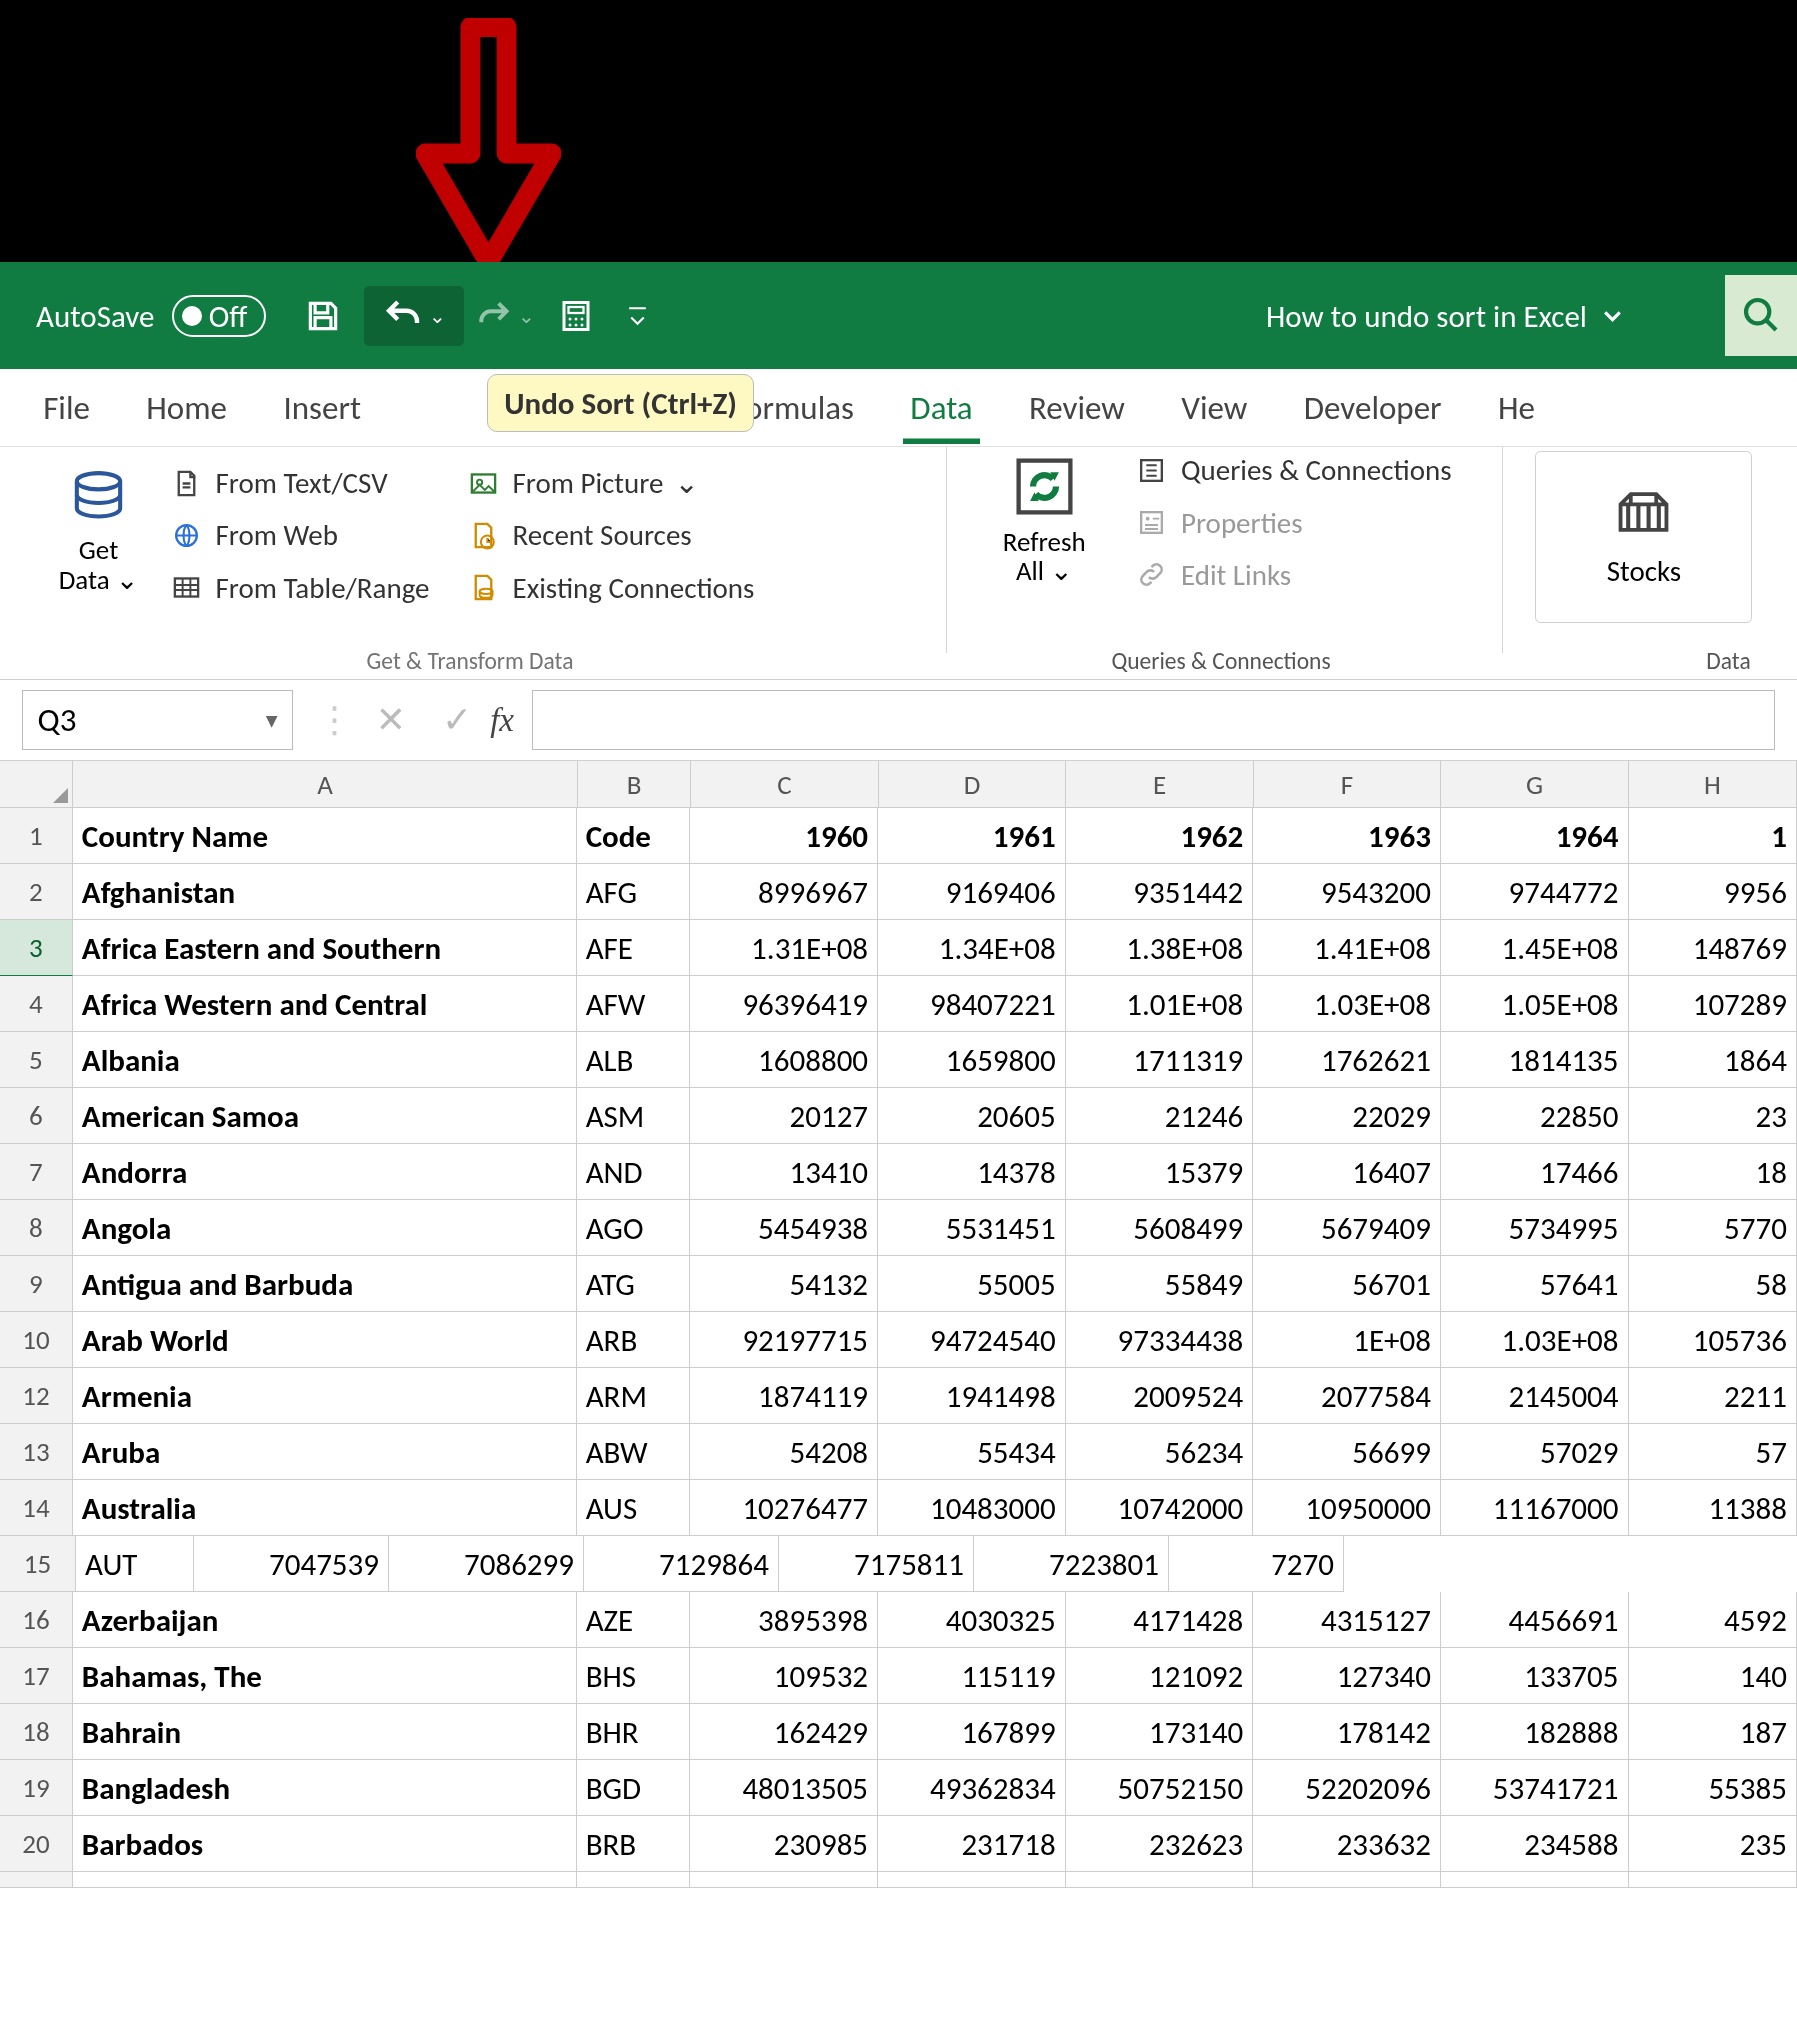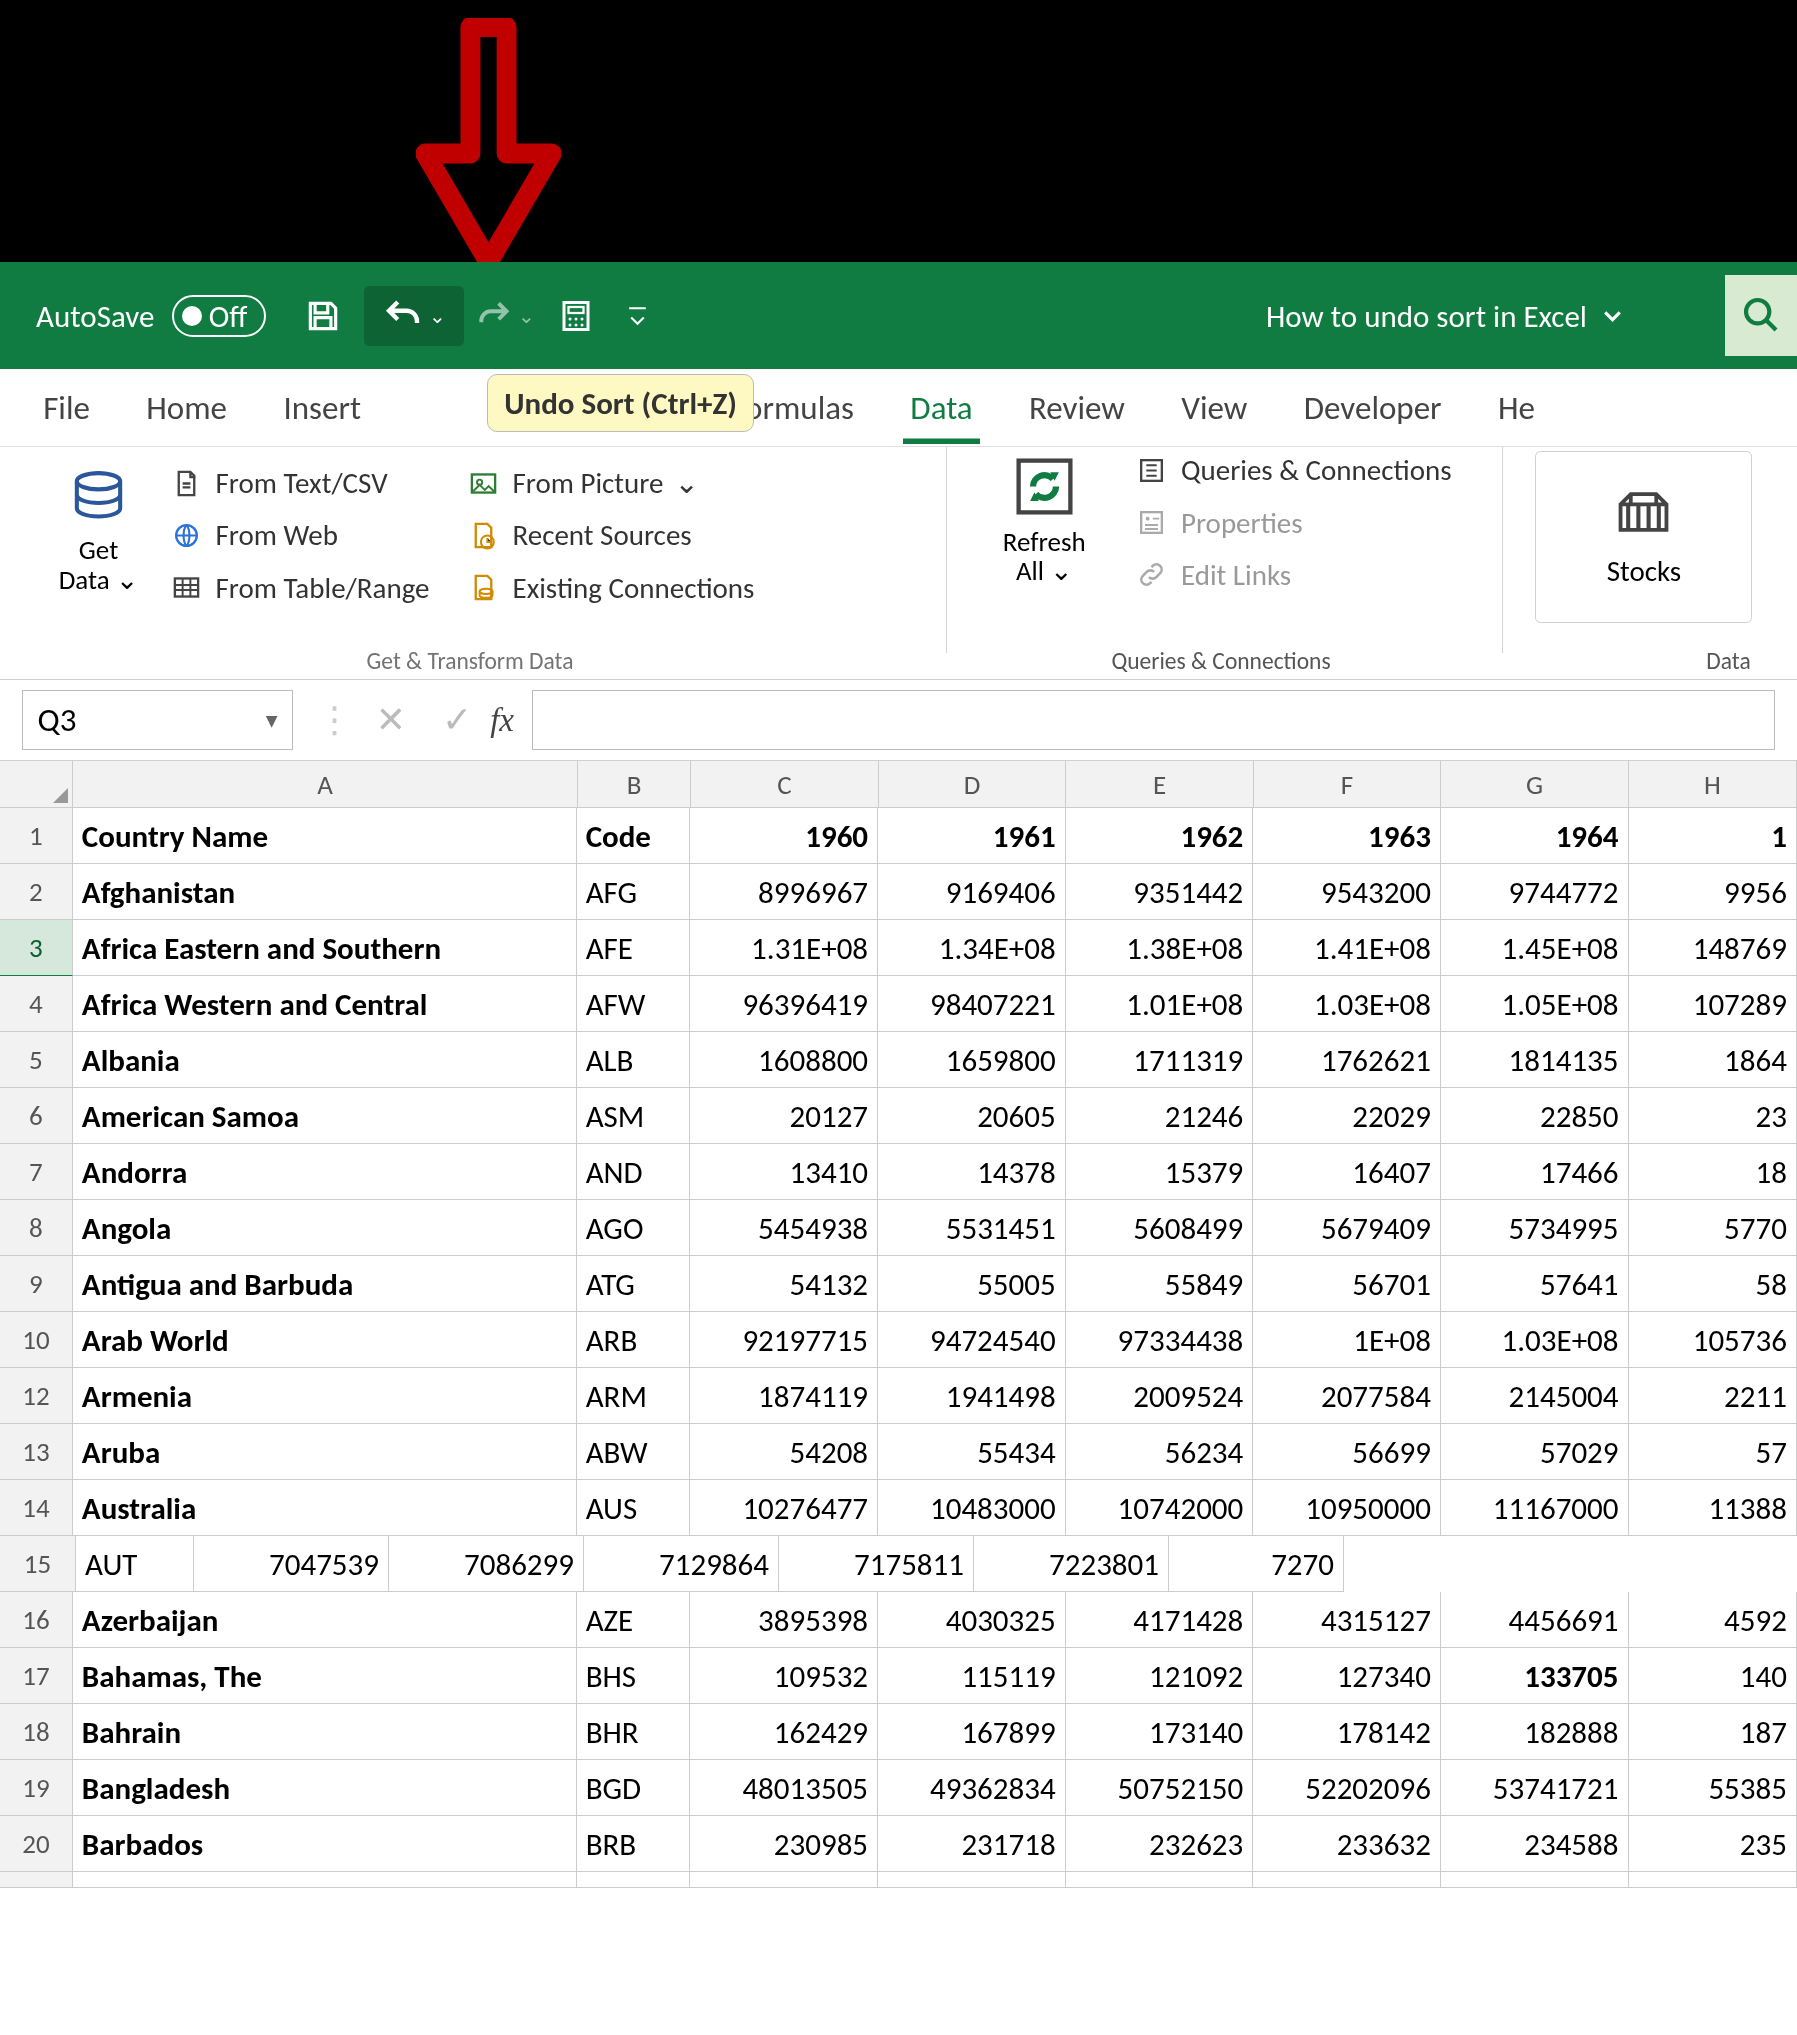--- a/index.html
+++ b/index.html
@@ -537,21 +537,21 @@
         <div class="cell cH num" style="width: 175px;">4592</div>
       </div>
       <div class="row">
         <div class="row-h">17</div>
         <div class="cell cA bold" style="width: 525px;">Bahamas, The</div>
         <div class="cell cB" style="width: 118px;">BHS</div>
         <div class="cell cC num" style="width: 195px;">109532</div>
         <div class="cell cD num" style="width: 195px;">115119</div>
         <div class="cell cE num" style="width: 195px;">121092</div>
         <div class="cell cF num" style="width: 195px;">127340</div>
-        <div class="cell cG num" style="width: 195px; font-weight: bold;">133705</div>
+        <div class="cell cG num" style="width: 195px;">133705</div>
         <div class="cell cH num" style="width: 175px;">140</div>
       </div>
       <div class="row">
         <div class="row-h">18</div>
         <div class="cell cA bold" style="width: 525px;">Bahrain</div>
         <div class="cell cB" style="width: 118px;">BHR</div>
         <div class="cell cC num" style="width: 195px;">162429</div>
         <div class="cell cD num" style="width: 195px;">167899</div>
         <div class="cell cE num" style="width: 195px;">173140</div>
         <div class="cell cF num" style="width: 195px;">178142</div>

